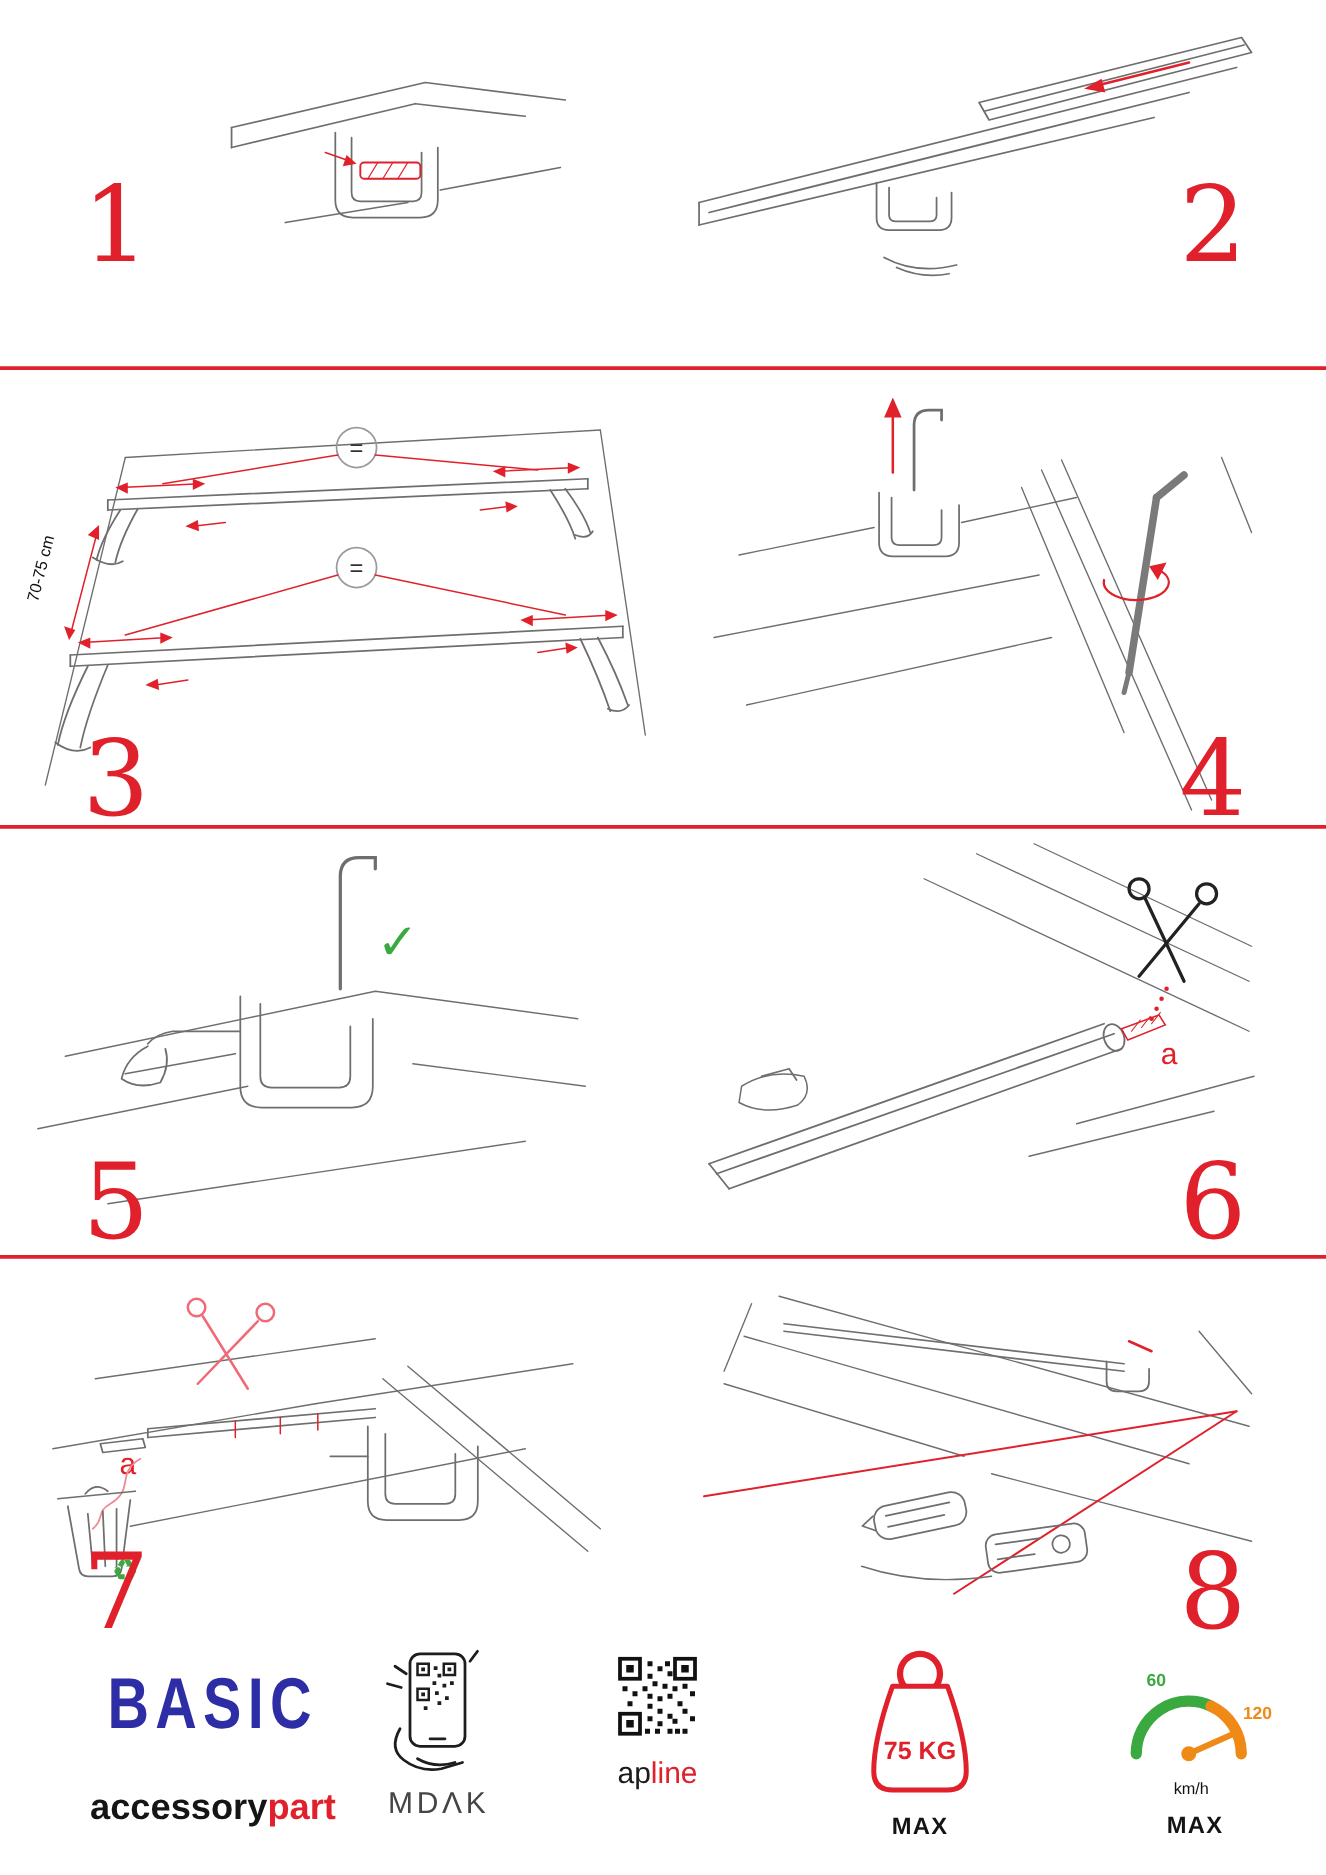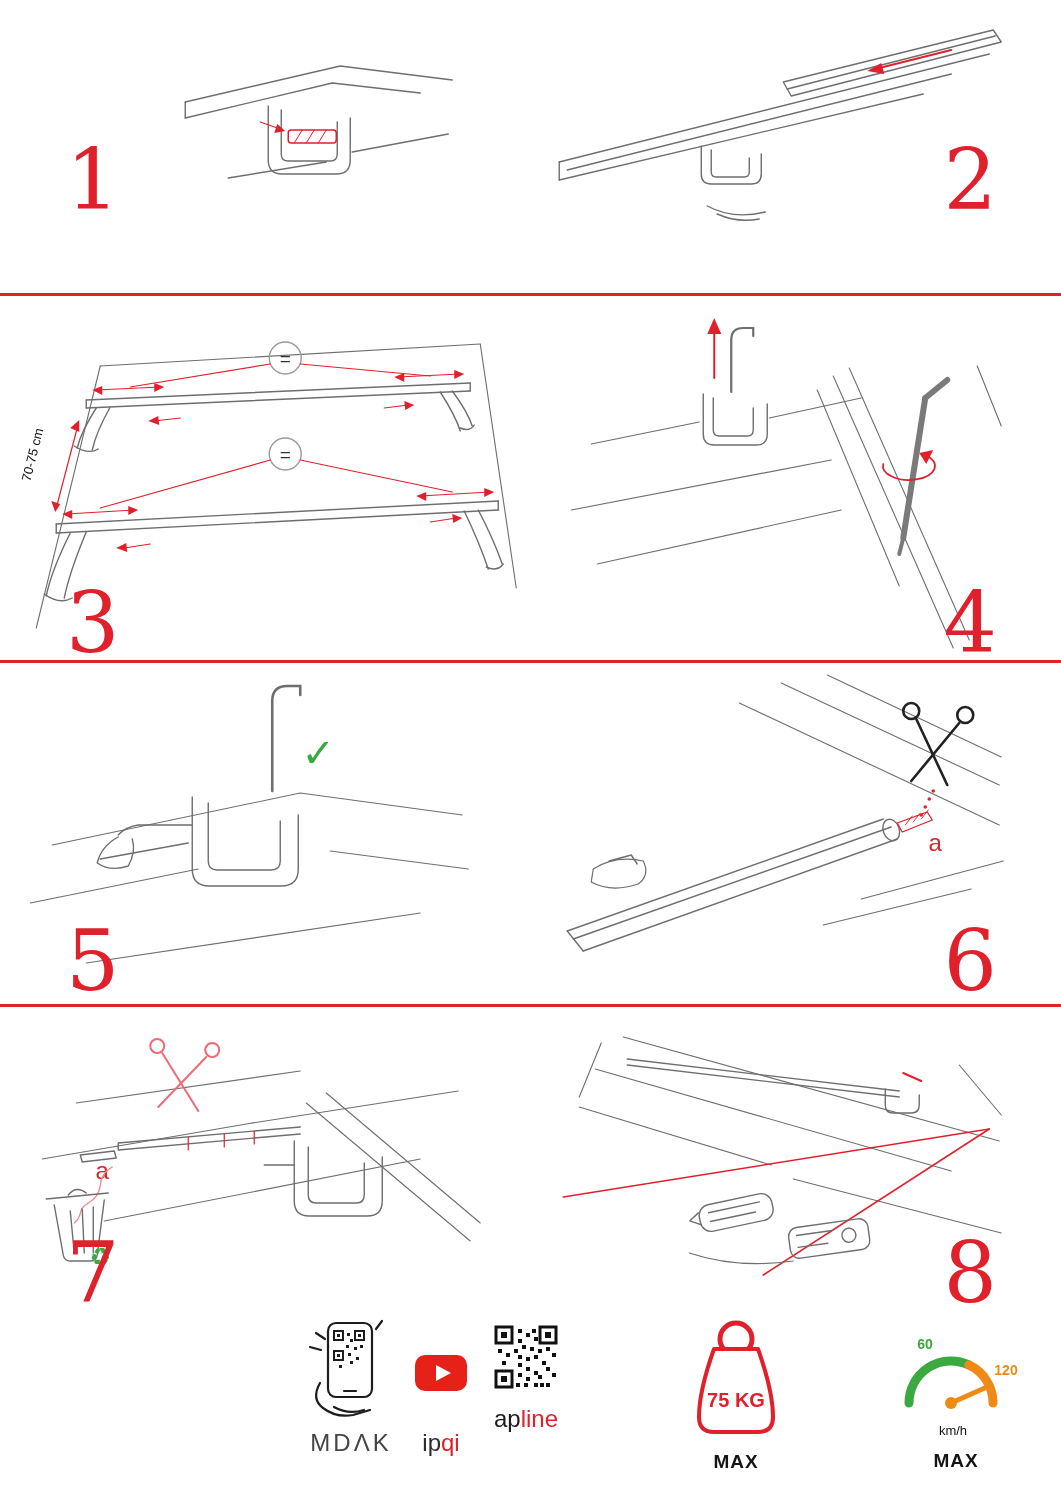--- a/index.html
+++ b/index.html
@@ -356,20 +356,24 @@
           </g>
           <path d="M158,246 q48,16 104,8" style="stroke-width:1.1"></path>
         </g>
       </svg>
       <div class="step-num num-right t4">8</div>
     </figure>
   </section>
 
   <footer class="footer">
 
+    <div class="fblock brand" style="left:72px; top:20px;">
+      <div class="brand-title">BASIC</div>
+      <div class="brand-sub"><span>accessory</span><span class="red">part</span></div>
+    </div>
 
     <div class="fblock" style="left:296px; top:10px; width:110px;">
       <svg width="90" height="108" viewBox="0 0 90 108">
         <g style="stroke:#1d1d1d;fill:none;stroke-width:2.2;stroke-linecap:round;stroke-linejoin:round">
           <rect x="22" y="4" width="44" height="74" rx="8"></rect>
           <path d="M10,14 l9,6 M4,28 l11,3 M76,2 l-6,8"></path>
           <path d="M14,64 q-9,16 3,25 q13,10 30,7 l17,-5"></path>
           <path d="M28,88 q14,8 30,3"></path>
           <path d="M38,72 h12"></path>
         </g>
@@ -387,27 +391,20 @@
             <rect x="54" y="26" width="3" height="3"></rect>
             <rect x="42" y="34" width="3" height="3"></rect>
           <rect x="50" y="38" width="3" height="3"></rect>
             <rect x="44" y="42" width="3" height="3"></rect>
             <rect x="33" y="46" width="3" height="3"></rect>
         </g>
       </svg>
       <div class="partner mdak-label">MDΛK</div>
     </div>
 
-    <div class="fblock" style="left:406px; top:44px; width:70px;">
-      <svg width="54" height="40" viewBox="0 0 54 40">
-        <rect x="1" y="2" width="52" height="36" rx="10" fill="#e62117"></rect>
-        <polygon points="22,12 22,28 37,20" fill="#ffffff"></polygon>
-      </svg>
-      <div class="partner ipqi-label"><span>ip</span><span class="red">qi</span></div>
-    </div>
 
     <div class="fblock" style="left:486px; top:16px; width:80px;">
       <svg width="64" height="64" viewBox="0 0 64 64">
         <rect x="0" y="0" width="64" height="64" fill="#ffffff"></rect>
         <g fill="#111111">
           <rect x="2" y="2" width="16" height="16" fill="none" stroke="#111" stroke-width="3"></rect>
             <rect x="7" y="7" width="6" height="6"></rect>
           <rect x="46" y="2" width="16" height="16" fill="none" stroke="#111" stroke-width="3"></rect>
             <rect x="51" y="7" width="6" height="6"></rect>
           <rect x="2" y="46" width="16" height="16" fill="none" stroke="#111" stroke-width="3"></rect>

